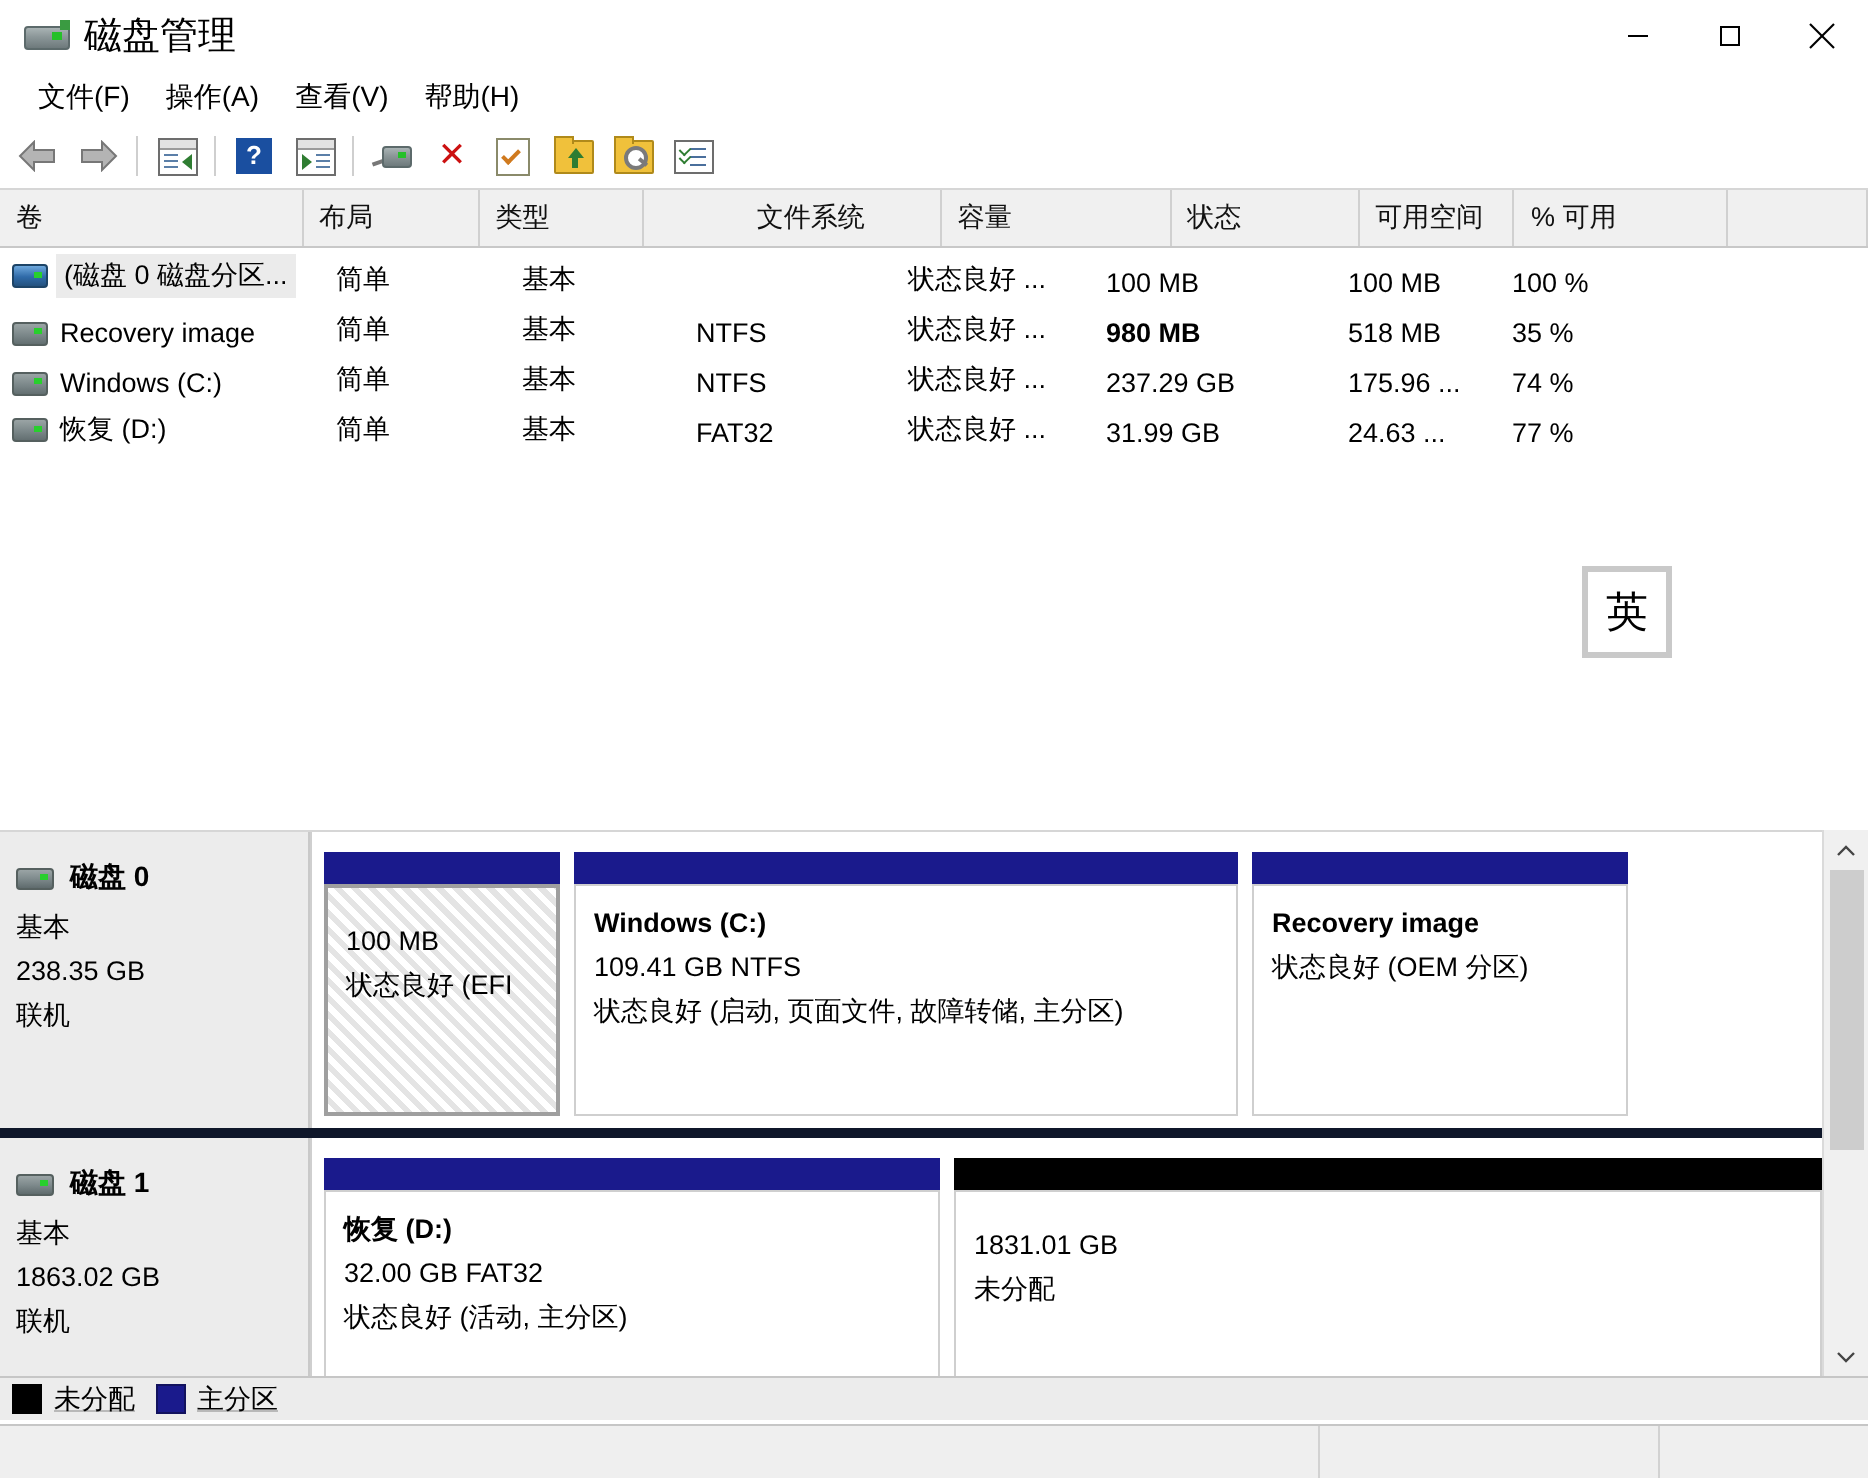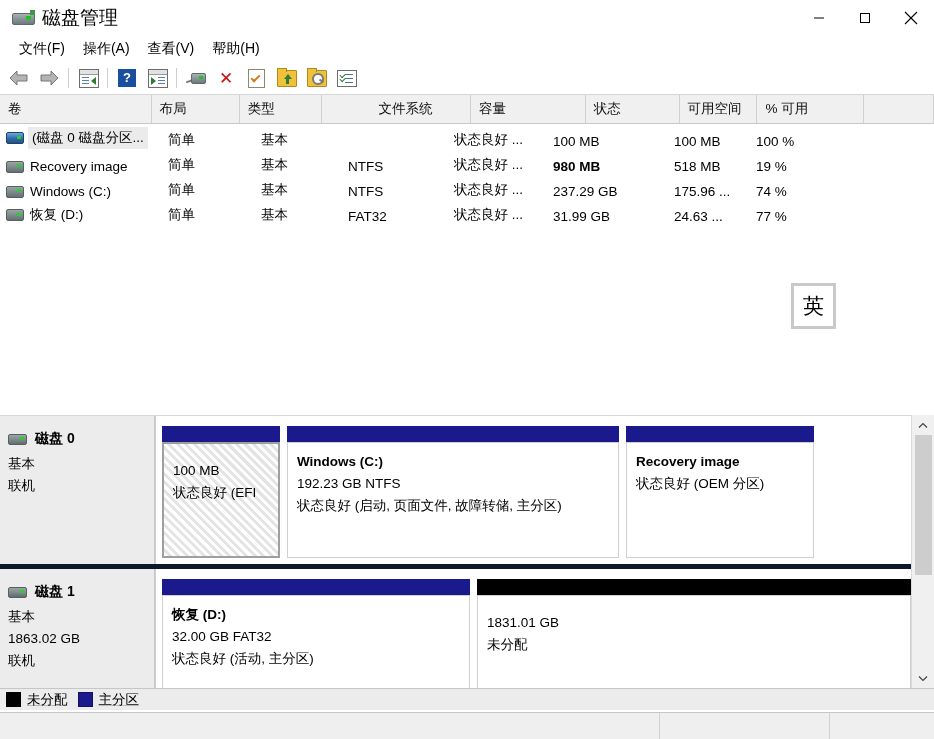--- a/index.html
+++ b/index.html
@@ -302,21 +302,21 @@
             <span class="vled"></span>
           </span>
           <span>Recovery image</span>
         </div>
         <div class="vc" style="width: 93px;">简单</div>
         <div class="vc" style="width: 87px;">基本</div>
         <div class="vc" style="width: 106px;">NTFS</div>
         <div class="vc" style="width: 99px;">状态良好 ...</div>
         <div class="vc" style="width: 121px; font-weight: bold;">980 MB</div>
         <div class="vc" style="width: 82px;">518 MB</div>
-        <div class="vc" style="width: 112px;">19 %</div>
+        <div class="vc" style="width: 112px;">35 %</div>
       </div>
       <div class="vol-row">
         <div class="vc name" style="width: 160px;">
           <span class="vol-icon">
             <span class="vled"></span>
           </span>
           <span>Windows (C:)</span>
         </div>
         <div class="vc" style="width: 93px;">简单</div>
         <div class="vc" style="width: 87px;">基本</div>
@@ -348,36 +348,37 @@
   <div class="gfx" id="gfx">
       <div class="disk-row">
         <div class="disk-info">
           <div class="disk-title">
             <span class="dicon">
               <span class="vled"></span>
             </span>
             <span>磁盘 0</span>
           </div>
           <div class="disk-line">基本</div>
+          <div class="disk-line">238.35 GB</div>
           <div class="disk-line">联机</div>
         </div>
         <div class="disk-parts">
           <div class="part sel" style="width: 118px; height: 132px;">
             <div class="cap" style="background:#1a1a8c"></div>
             <div class="box">
               <div class="pad"></div>
               <div>100 MB</div>
               <div>状态良好 (EFI </div>
             </div>
           </div>
           <div class="part" style="width: 332px; height: 132px;">
             <div class="cap" style="background:#1a1a8c"></div>
             <div class="box">
               <div class="pname">Windows  (C:)</div>
-              <div>192.23 GB NTFS</div>
+              <div>109.41 GB NTFS</div>
               <div>状态良好 (启动, 页面文件, 故障转储, 主分区)</div>
             </div>
           </div>
           <div class="part" style="width: 188px; height: 132px;">
             <div class="cap" style="background:#1a1a8c"></div>
             <div class="box">
               <div class="pname">Recovery image</div>
               <div>状态良好 (OEM 分区)</div>
             </div>
           </div>

